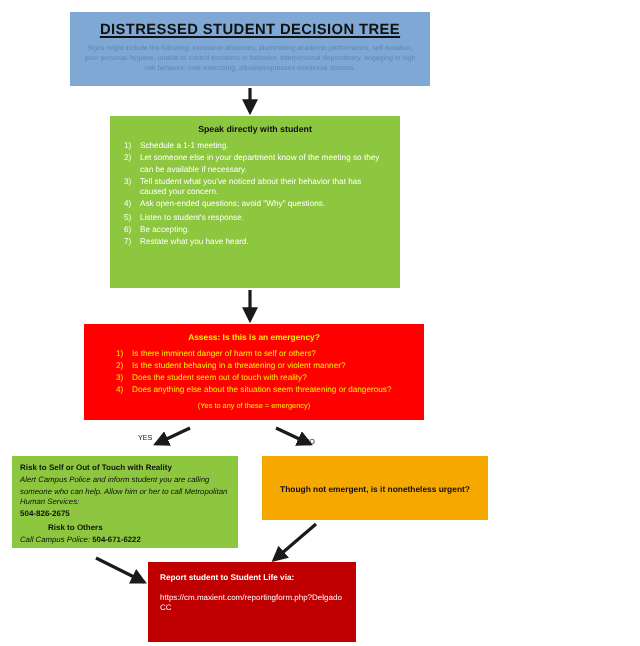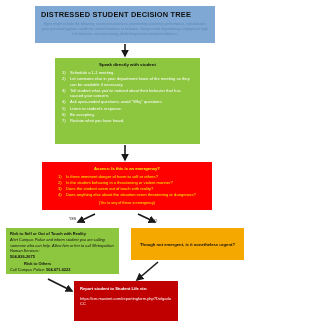--- a/index.html
+++ b/index.html
@@ -13,25 +13,27 @@
   .canvas{position:relative;width:250px;height:323px;}
 
   
   .header{
     position:absolute;left:35px;top:6px;width:180px;height:37px;
     background:#7fa9d4;
     box-sizing:border-box;
     padding:4px 6px 0 6px;
   }
   .header-title{
+    text-align:center;
     font-size:7.4px;
     font-weight:bold;
     color:#111111;
     letter-spacing:.2px;
     line-height:9px;
+    text-decoration:underline;
   }
   .header-body{
     margin-top:3px;
     text-align:center;
     font-size:3.5px;
     line-height:5.1px;
     color:#5d87b4;
   }
 
   

